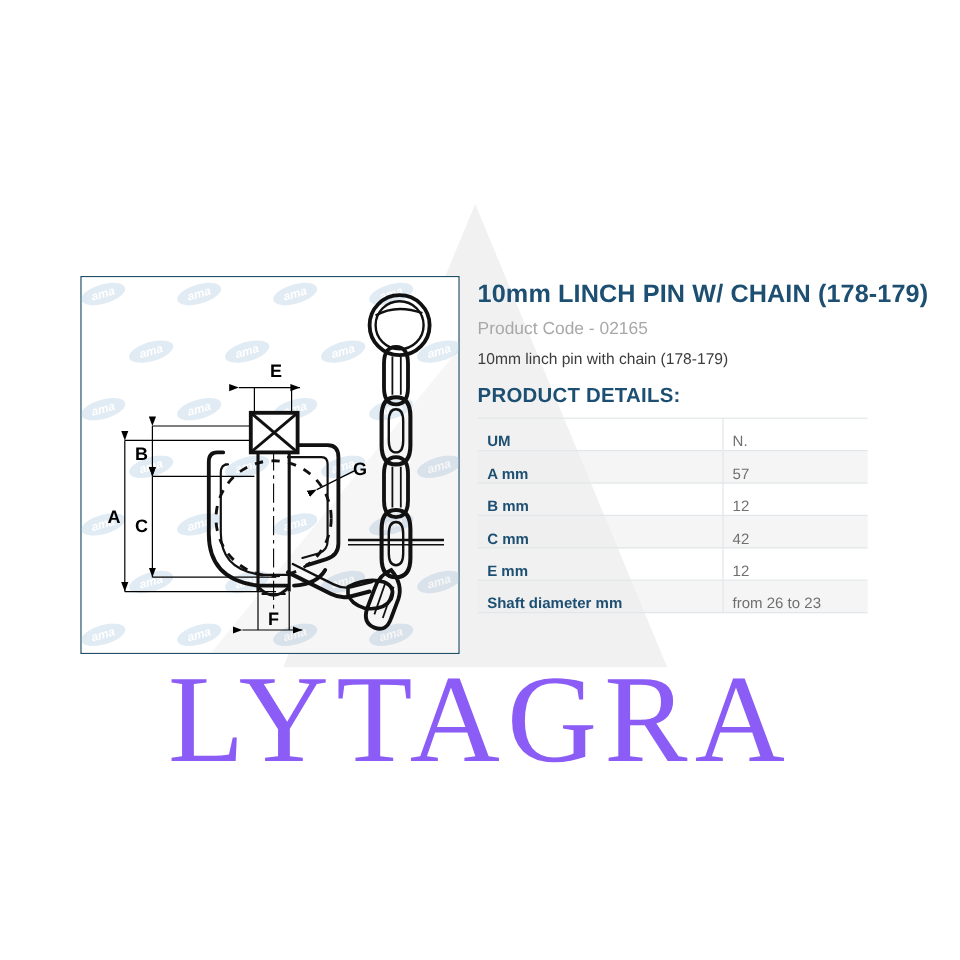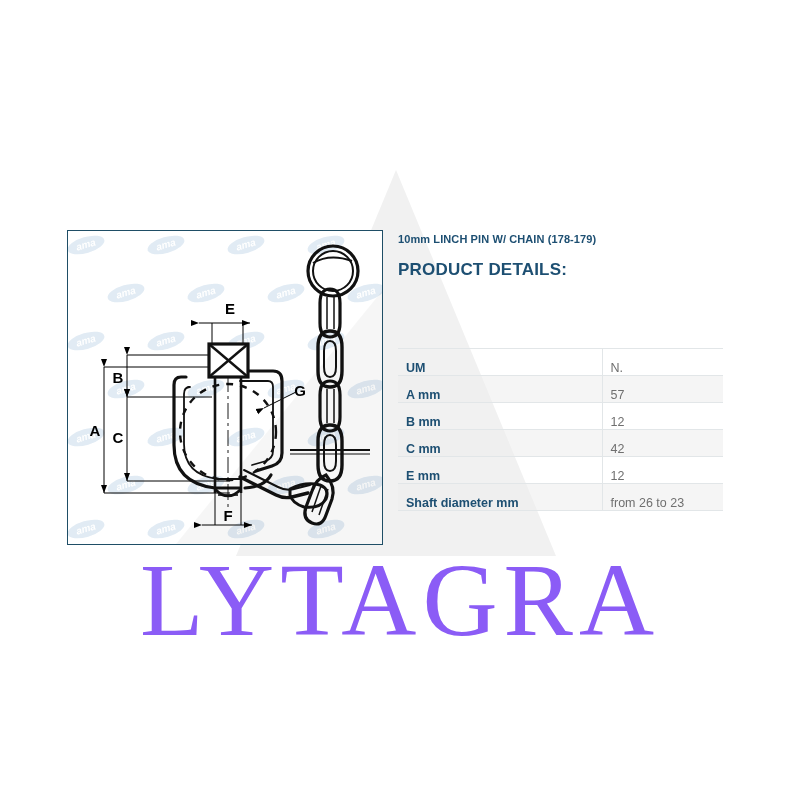--- a/index.html
+++ b/index.html
@@ -54,21 +54,21 @@
   #image-panel svg { display: block; }
 
   
   #info-col {
     position: absolute;
     left: 398px;
     top: 232px;
     width: 330px;
   }
   #product-title {
-    font-size: 11px;
+    font-size: 21px;
     font-weight: bold;
     color: #1d4f72;
     line-height: 1.35;
     letter-spacing: 0.1px;
     white-space: nowrap;
   }
   #product-code {
     margin-top: 5px;
     font-size: 14.5px;
     color: #a8a8a8;
@@ -279,20 +279,22 @@
         <path d="M258,244 Q248,248 244,260 L238,276 Q234,288 244,292
                  Q254,296 258,284 L264,268 Q268,256 258,244 Z" stroke-width="3.2"></path>
         <line x1="253" y1="255" x2="244" y2="281" stroke-width="1.5"></line>
         <line x1="260" y1="258" x2="251" y2="284" stroke-width="1.5"></line>
       </g>
     </svg>
   </div>
 
   <div id="info-col">
     <div id="product-title">10mm LINCH PIN W/ CHAIN (178-179)</div>
+    <div id="product-code">Product Code - 02165</div>
+    <div id="product-desc">10mm linch pin with chain (178-179)</div>
     <div id="details-heading">PRODUCT DETAILS:</div>
   </div>
 
   <table id="spec-table">
     <tbody>
       <tr>
         <td class="k">UM</td>
         <td class="v">N.</td>
       </tr>
       <tr class="alt">

